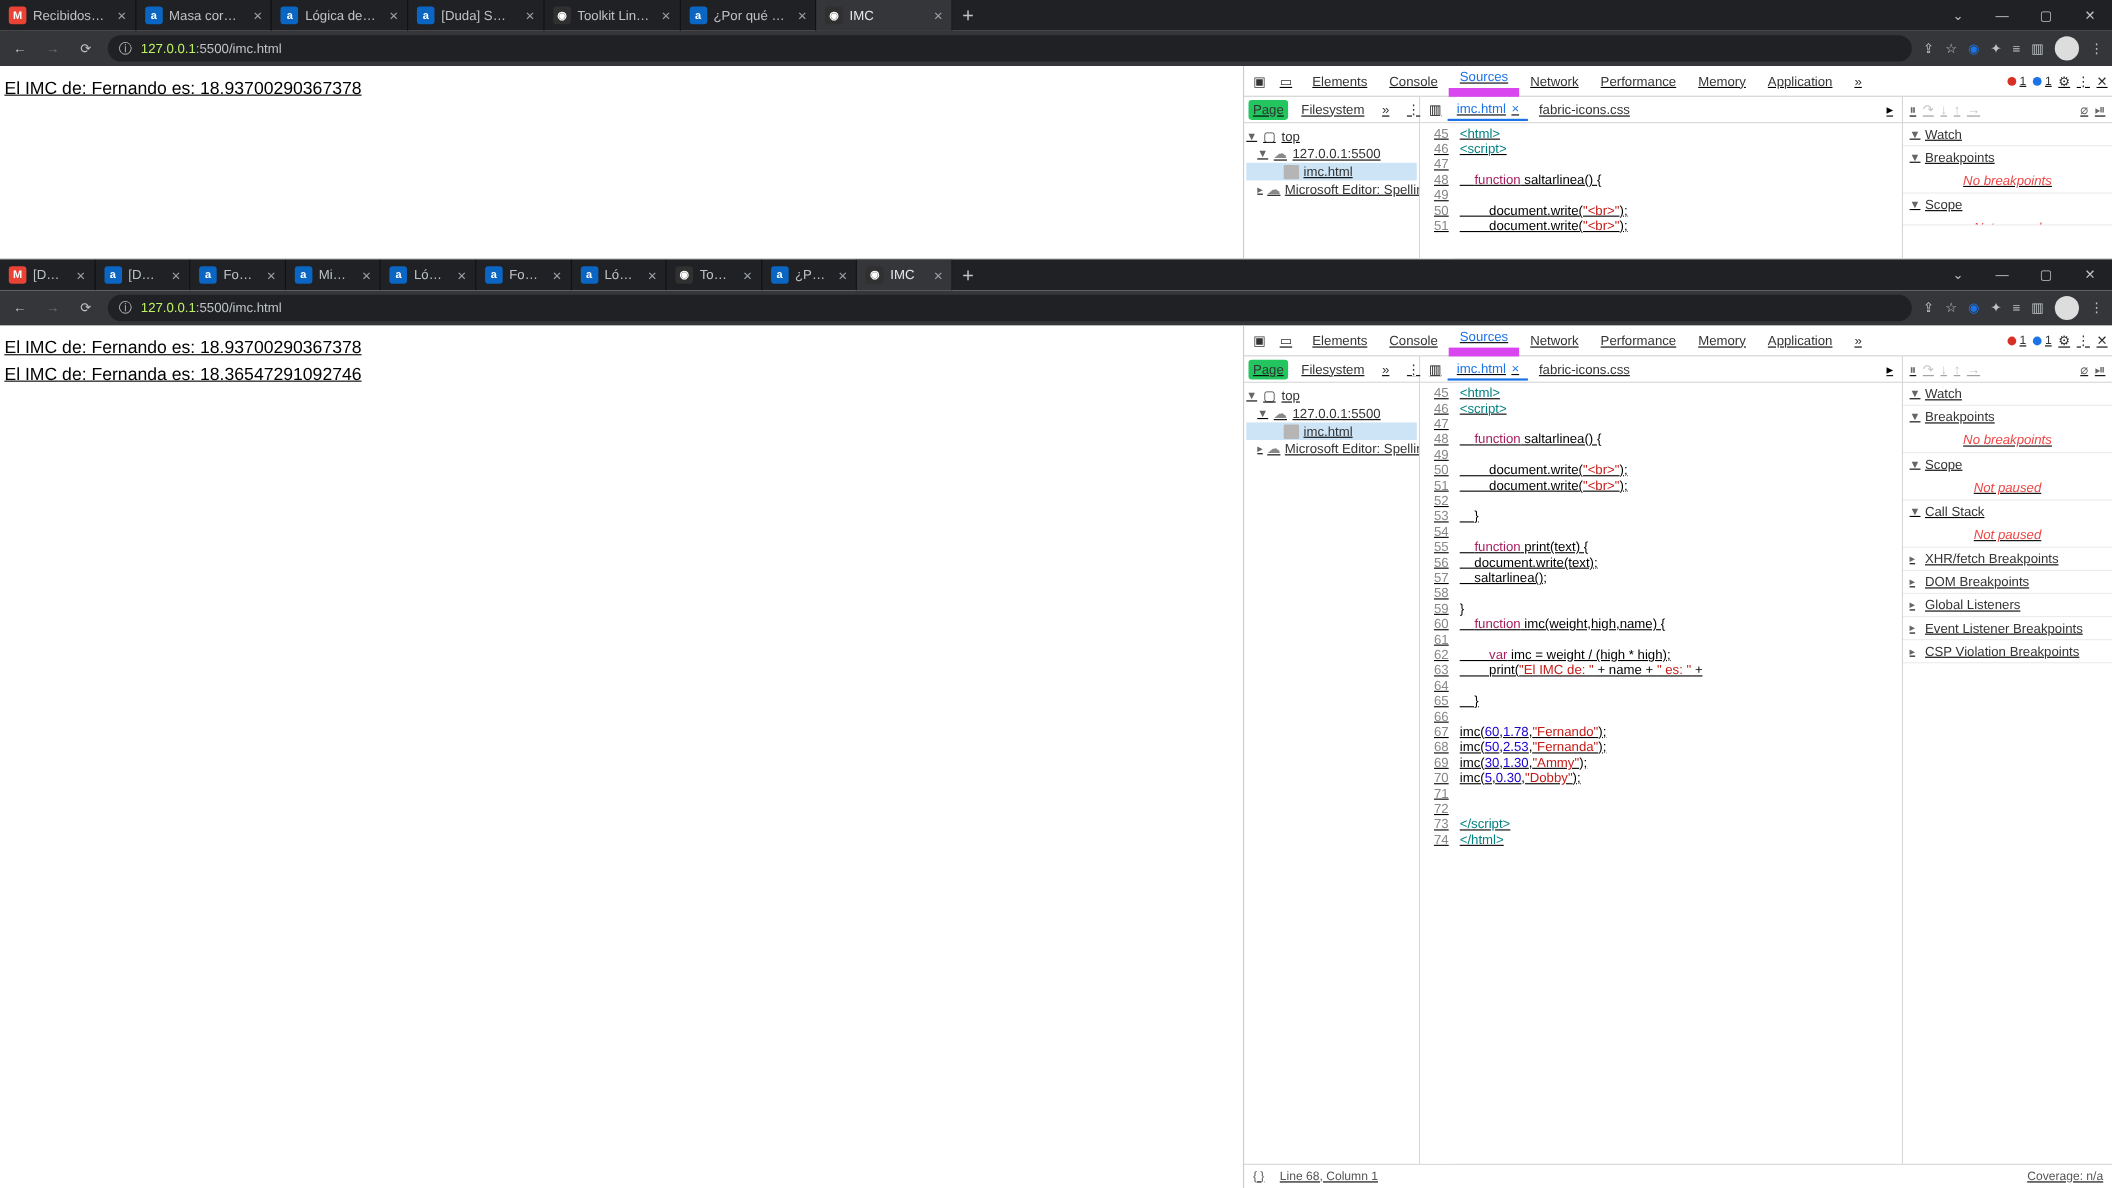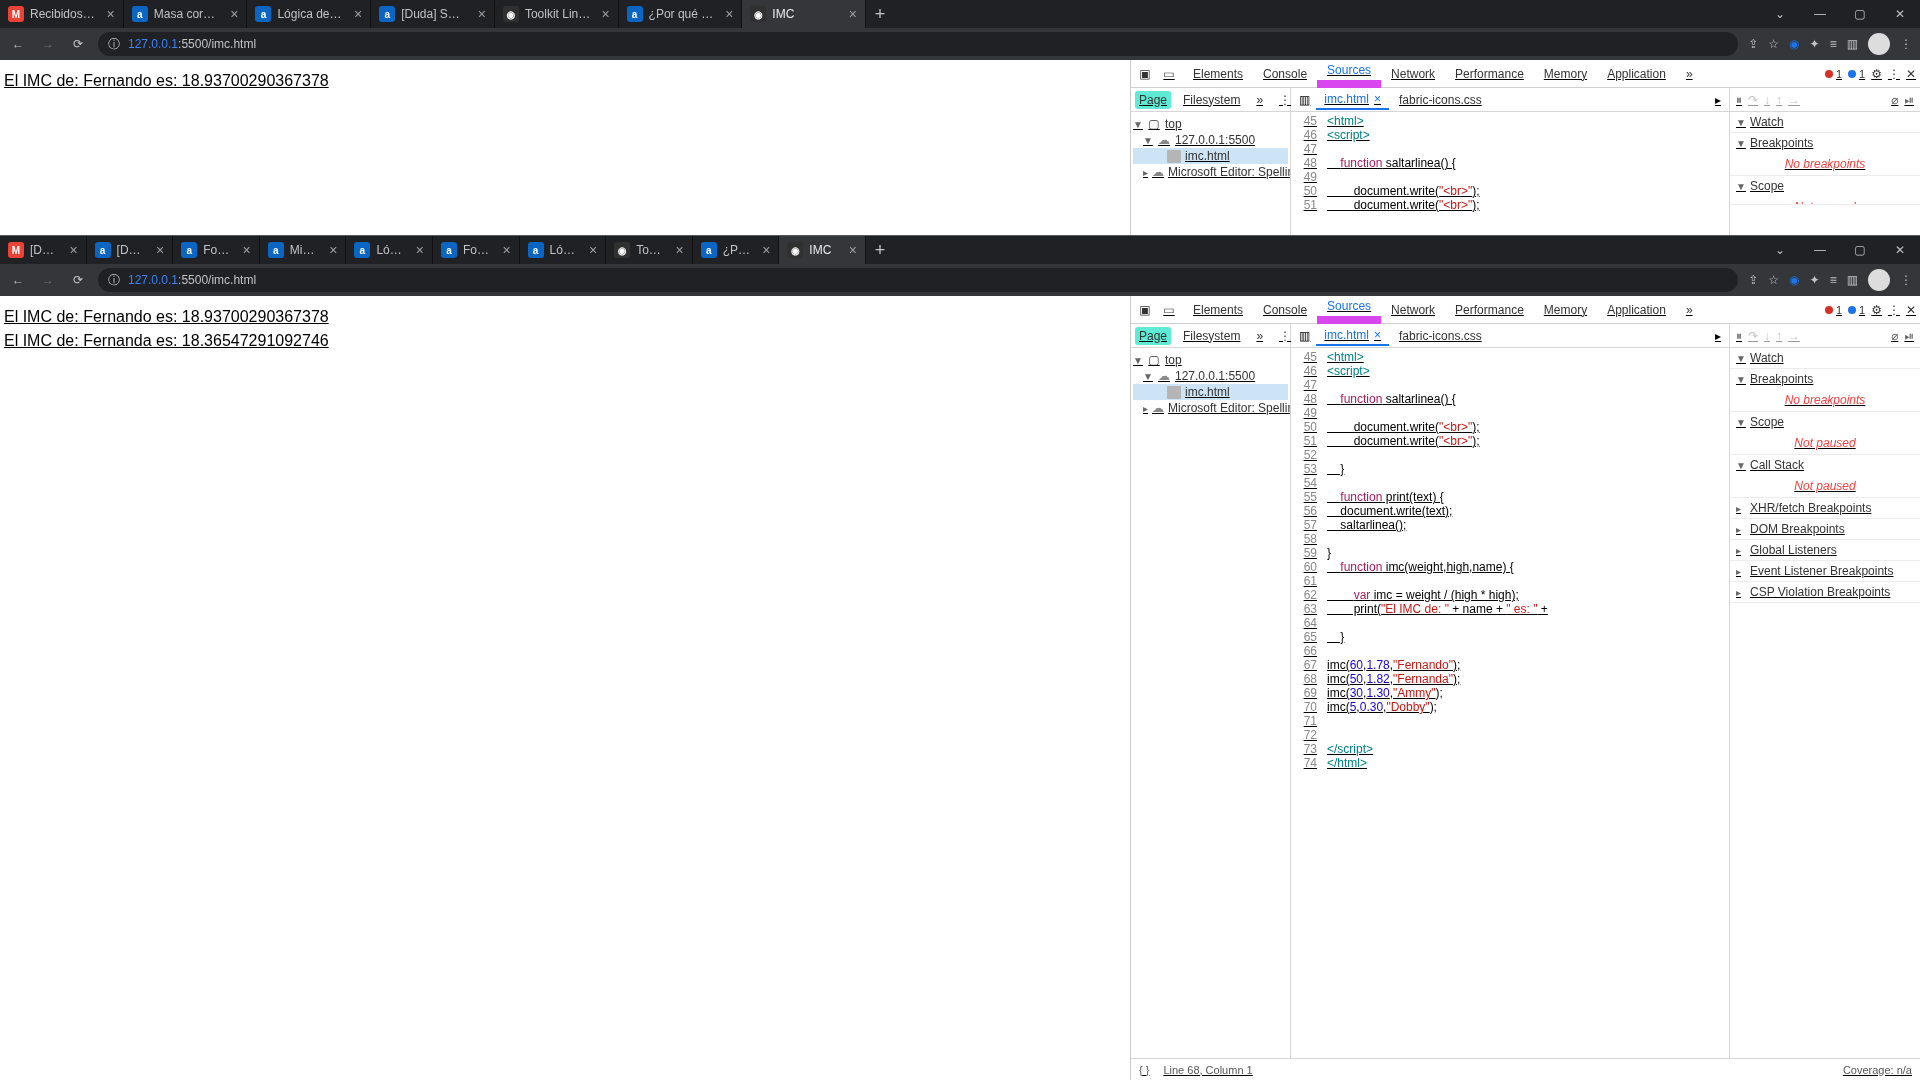--- a/index.html
+++ b/index.html
@@ -13,21 +13,21 @@
   .tab .fav { width:16px; height:16px; flex:0 0 16px; border-radius:3px; }
   .tab .lbl { white-space:nowrap; overflow:hidden; text-overflow:ellipsis; flex:1; }
   .tab .close { color:#9aa0a6; font-size:14px; margin-left:4px; }
   .newtab { width:28px; display:flex; align-items:center; justify-content:center; color:#bfc3c6; font-size:18px; cursor:pointer; }
   .winctrl { display:flex; }
   .winctrl div { width:40px; display:flex; align-items:center; justify-content:center; color:#bfc3c6; cursor:pointer; }
 
   .addrbar { height:32px; background:#35363a; display:flex; align-items:center; padding:0 8px; gap:10px; color:#bfc3c6; }
   .addrbar .nav-ico { width:20px; height:20px; display:flex; align-items:center; justify-content:center; cursor:pointer; }
   .addr { flex:1; background:#202124; border-radius:14px; height:24px; display:flex; align-items:center; padding:0 10px; gap:8px; color:#bfc3c6; }
-  .addr .host { color:#3b82f6; }
+  .addr .host { color:#bef264; }
   .right-icons { display:flex; gap:10px; align-items:center; }
   .right-icons span { cursor:pointer; }
   .avatar { width:22px; height:22px; border-radius:50%; background:#ddd; }
 
   .body-split { display:flex;text-decoration:underline; }
   .page { background:#fff; padding:6px 4px; font-family:"Times New Roman",serif; font-size:16px; color:#000; }
   .page p { margin:6px 0; }
 
   .devtools { background:#fff; border-left:1px solid #cbcbcb; display:flex; flex-direction:column; }
   .dt-top { height:28px; border-bottom:1px solid #d0d0d0; display:flex; align-items:center; padding:0 4px; gap:4px; color:#333; }
@@ -38,21 +38,21 @@
   .dt-right { margin-left:auto; display:flex; gap:6px; align-items:center; }
   .badge { display:inline-flex; align-items:center; gap:3px; font-size:11px; }
   .badge .dot { width:8px; height:8px; border-radius:50%; }
   .dot.red { background:#d93025; }
   .dot.blue { background:#1a73e8; }
 
   .dt-body { display:flex; flex:1; min-height:0; }
   .src-nav { width:160px; border-right:1px solid #d6d6d6; display:flex; flex-direction:column; }
   .src-subtabs { height:24px; border-bottom:1px solid #d6d6d6; display:flex; align-items:center; padding:0 4px; gap:8px; font-size:12px; color:#333; }
   .src-subtabs span { cursor:pointer; padding:2px 4px; }
-  .src-subtabs span.active { background:#5eead4; border-radius:3px; }
+  .src-subtabs span.active { background:#22c55e; border-radius:3px; }
   .tree { padding:4px 2px; font-size:12px; color:#333; overflow:hidden; }
   .tree-item { display:flex; align-items:center; gap:4px; padding:1px 0; white-space:nowrap; cursor:pointer; }
   .tree-item.sel { background:#cde4f6; }
   .indent1 { padding-left:10px; }
   .indent3 { padding-left:34px; }
   .tri { font-size:10px; color:#666; width:10px; }
   .tree-ico { width:14px; height:14px; display:inline-flex; align-items:center; justify-content:center; }
   .file-ico { width:14px;height:13px;background:#b5b5b5;border-radius:1px; }
   .cloud-ico { color:#888; }
 
@@ -498,21 +498,21 @@
 
 }
     <span class="kw">function</span> imc(weight,high,name) {
 
         <span class="kw">var</span> imc = weight / (high * high);
         print(<span class="str">"El IMC de: "</span> + name + <span class="str">" es: "</span> +
 
     }
 
 imc(<span class="num">60</span>,<span class="num">1.78</span>,<span class="str">"Fernando"</span>);
-imc(<span class="num">50</span>,<span class="num">1.82</span>,<span class="str">"Fernanda"</span>);
+imc(<span class="num">50</span>,<span class="num">2.53</span>,<span class="str">"Fernanda"</span>);
 imc(<span class="num">30</span>,<span class="num">1.30</span>,<span class="str">"Ammy"</span>);
 imc(<span class="num">5</span>,<span class="num">0.30</span>,<span class="str">"Dobby"</span>);
 
 
 <span class="tag">&lt;/script&gt;</span>
 <span class="tag">&lt;/html&gt;</span></div>
           </div>
         </div>
 
         <div class="dbg">

